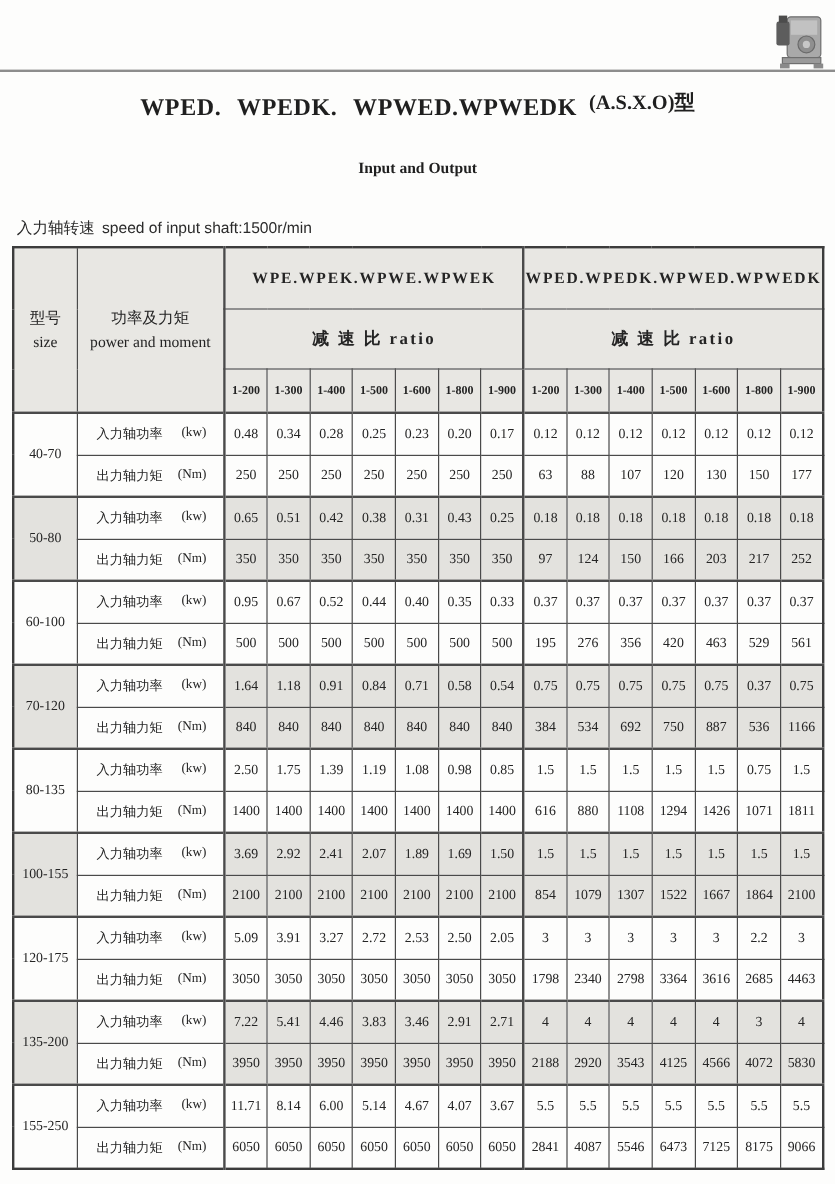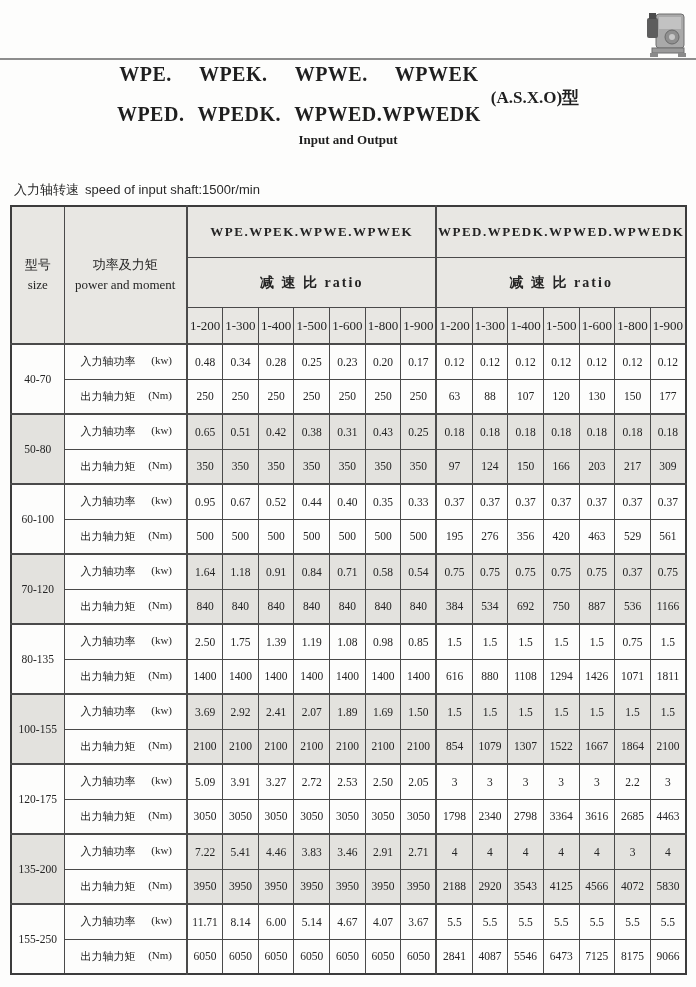--- a/index.html
+++ b/index.html
@@ -18,21 +18,21 @@
   .speed-note{position:absolute;top:181px;left:14px;font-size:13px;font-family:"Liberation Sans","DejaVu Sans",sans-serif;color:#2a2a2a;}
   .speed-note .cn{margin-right:6px;}
 
   table.spec{position:absolute;top:205px;left:10px;width:677px;border-collapse:collapse;table-layout:fixed;
              border:2px solid #3c3c3c;}
   .spec th,.spec td{border:1px solid #4a4a4a;text-align:center;vertical-align:middle;
                     font-family:"Liberation Serif","DejaVu Serif",serif;color:#242424;padding:0;overflow:hidden;}
   .hdr{background:#e8e7e3;}
   .group-title{height:50px;font-size:13px;letter-spacing:1.5px;font-weight:bold;}
   .ratio-label{height:49px;font-size:14px;font-weight:bold;letter-spacing:2px;}
-  .ratio-cell{height:35px;font-size:13px;font-weight:normal;}
+  .ratio-cell{height:35px;font-size:10px;font-weight:bold;}
   .corner-cell{font-weight:normal;font-size:13px;line-height:20px;margin-top:32px;}
   .size-cell{font-size:11.5px;background:#fdfdfc;}
   .label-cell{background:#fdfdfc;font-size:11.5px;}
   .label-cell .inner{display:flex;justify-content:space-between;padding:0 14px 0 16px;
                      font-family:"DejaVu Sans","Liberation Sans",sans-serif;font-size:11px;}
   .label-cell .unit{font-family:"Liberation Serif","DejaVu Serif",serif;}
   .val-cell{font-size:11.5px;}
   tr.data-row{height:35px;}
   tr.shaded td{background:#e3e2de;}
   tr.shaded td.label-cell{background:#fdfdfc;}
@@ -54,21 +54,20 @@
     <rect x="7" y="9" width="7" height="6" fill="#4c4c4c"></rect>
     <circle cx="30" cy="33" r="7" fill="#8f8f8f" stroke="#6a6a6a"></circle>
     <circle cx="30" cy="33" r="3" fill="#c7c7c7"></circle>
     <rect x="10" y="44" width="32" height="5" fill="#9a9a9a" stroke="#6e6e6e"></rect>
     <rect x="8" y="49" width="8" height="4" fill="#8a8a8a"></rect>
     <rect x="36" y="49" width="8" height="4" fill="#8a8a8a"></rect>
   </svg>
 
   <div class="titles">
     <div class="title-lines">
-      <div class="title-line1">WPE. WPEK. WPWE. WPWEK</div>
       <div class="title-line2">WPED. WPEDK. WPWED.WPWEDK</div>
     </div>
     <div class="title-suffix">(A.S.X.O)型</div>
   </div>
 
   <div class="subtitle-en">Input and Output</div>
 
   <div class="speed-note">
     <span class="cn">入力轴转速</span><span>speed of input shaft:1500r/min</span>
   </div>
@@ -195,21 +194,21 @@
           <td class="val-cell">350</td>
           <td class="val-cell">350</td>
           <td class="val-cell">350</td>
           <td class="val-cell group-end">350</td>
           <td class="val-cell">97</td>
           <td class="val-cell">124</td>
           <td class="val-cell">150</td>
           <td class="val-cell">166</td>
           <td class="val-cell">203</td>
           <td class="val-cell">217</td>
-          <td class="val-cell">309</td>
+          <td class="val-cell">252</td>
         </tr>
         <tr class="data-row group-start">
           <td rowspan="2" class="size-cell">60-100</td>
           <td class="label-cell col-label-end">
             <div class="inner">
               <span>入力轴功率</span>
               <span class="unit">(kw)</span>
             </div>
           </td>
           <td class="val-cell">0.95</td>

